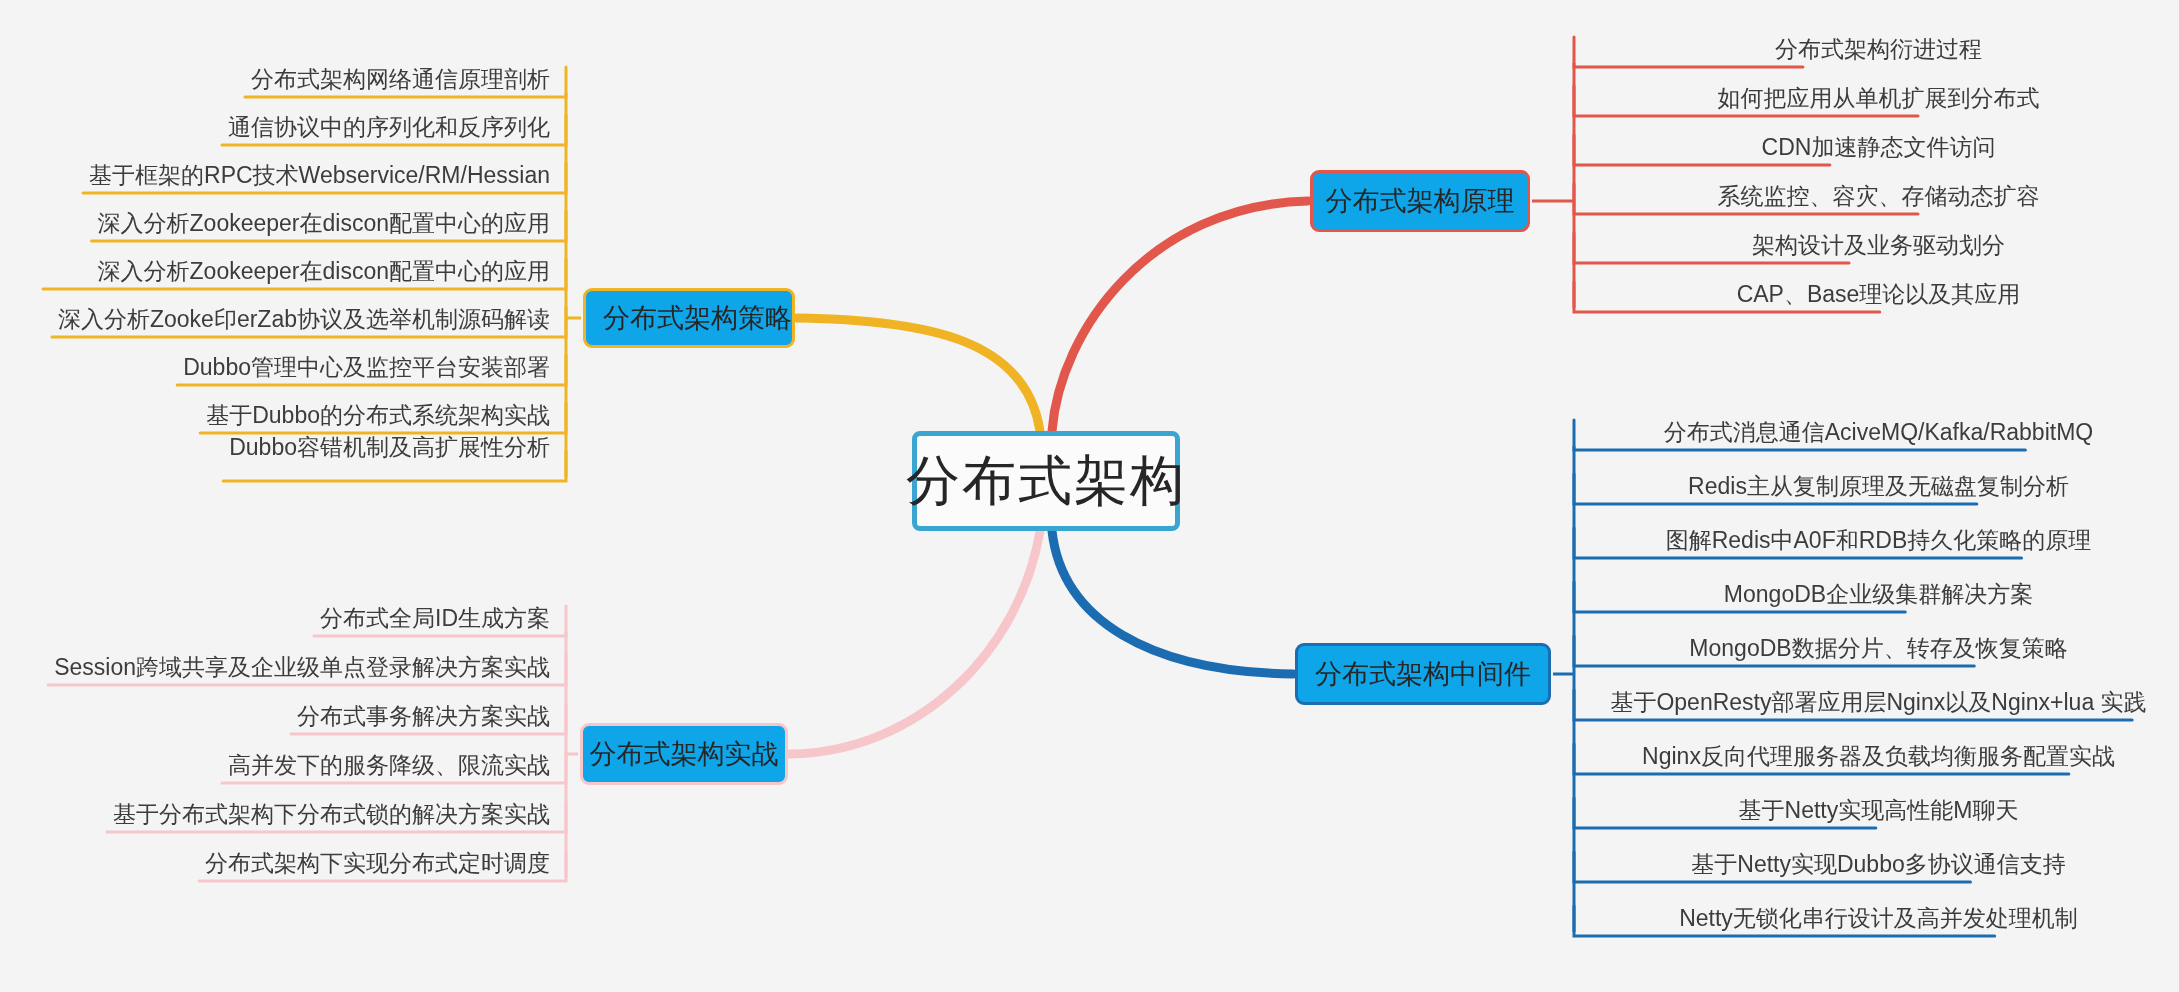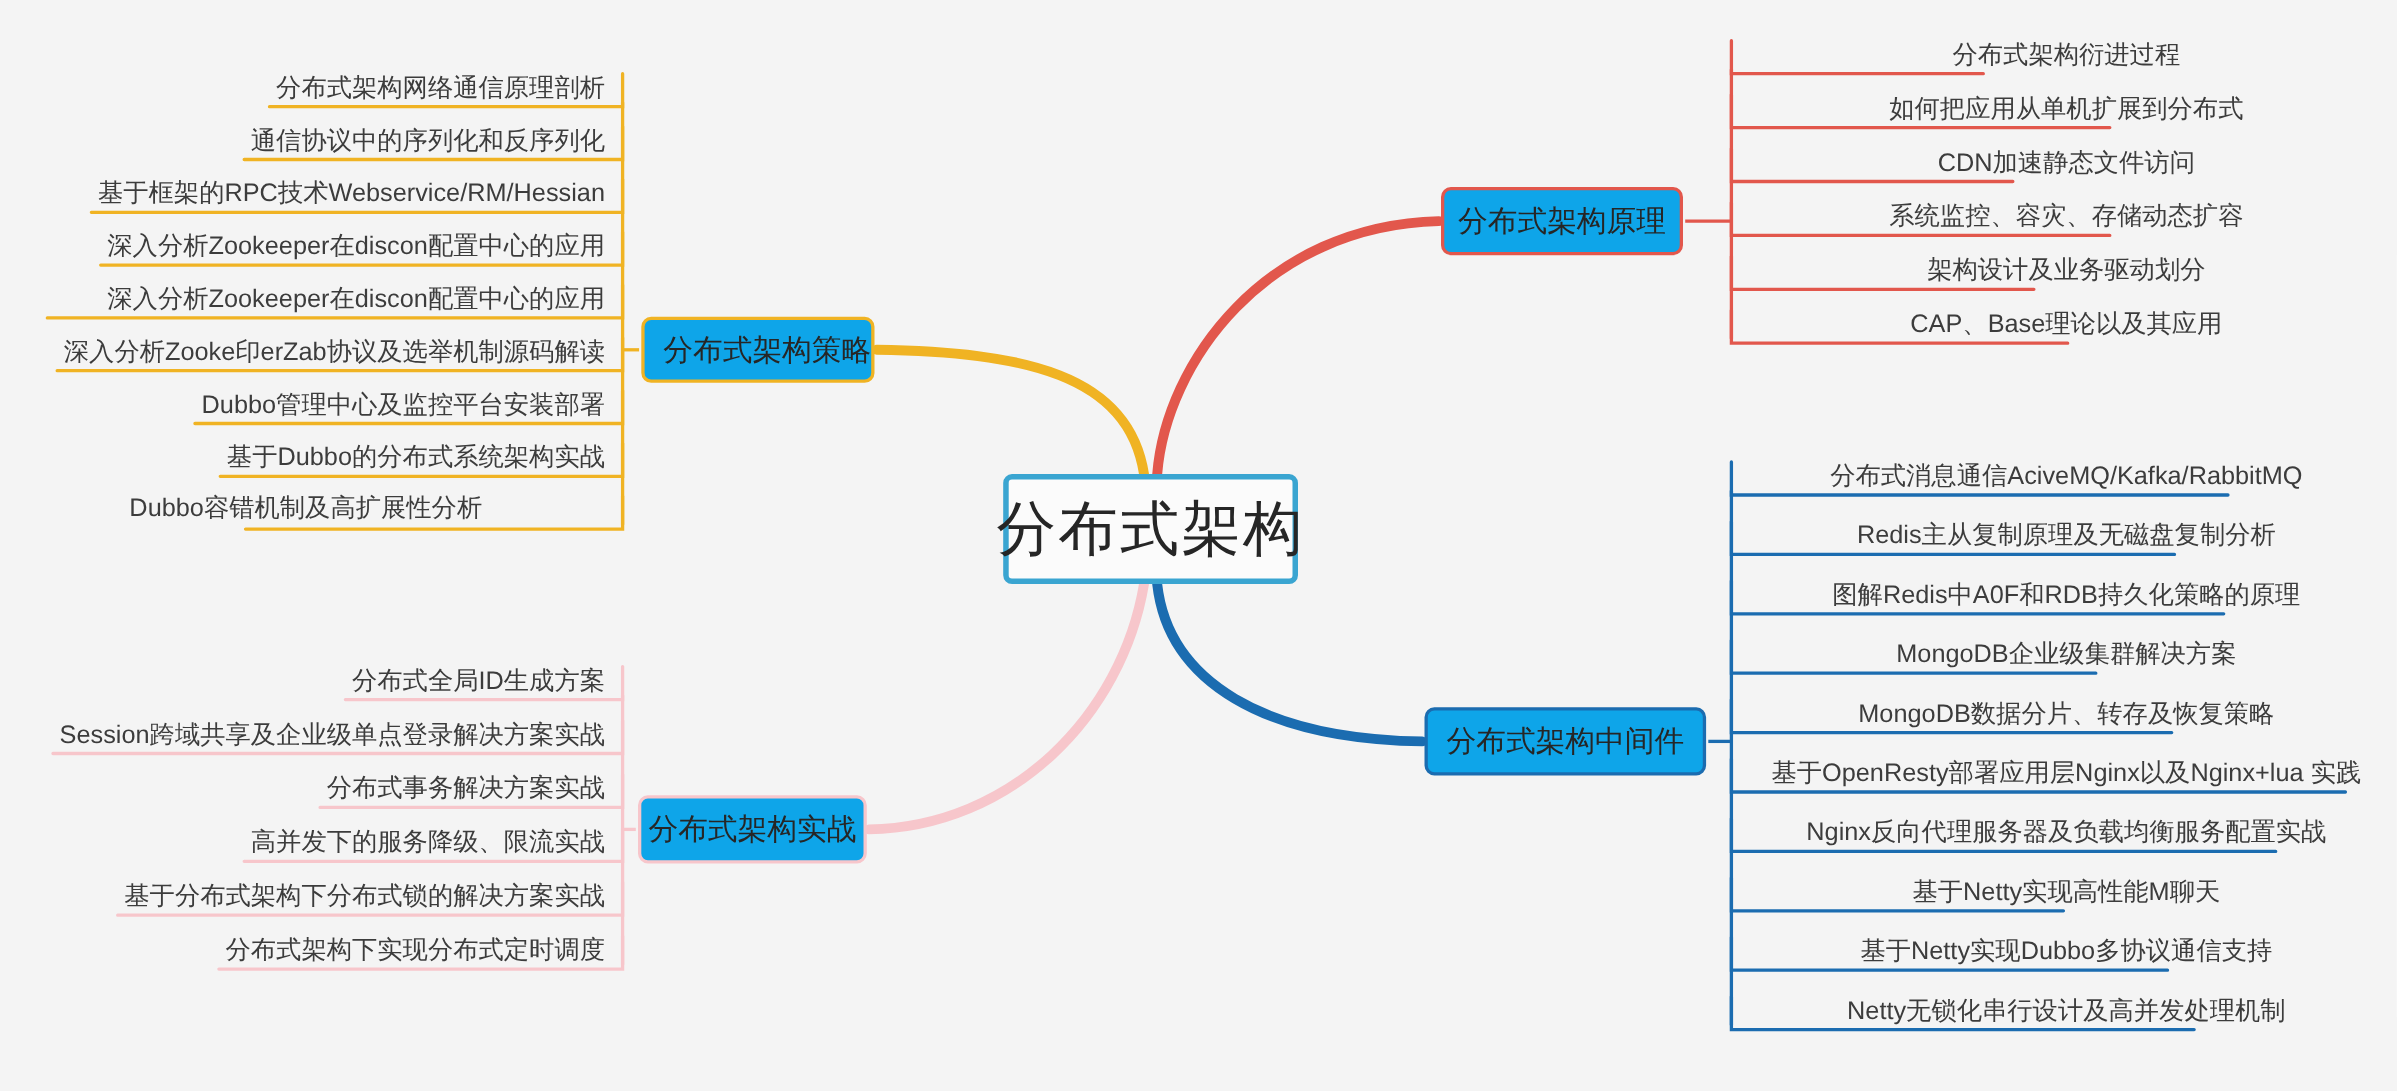--- a/index.html
+++ b/index.html
@@ -154,21 +154,21 @@
       </div>
       <div class="leaf align-right" style="top: 303px; height: 34px; left: 0px; width: 556px;">
         <span class="ltext">深入分析Zooke印erZab协议及选举机制源码解读</span>
       </div>
       <div class="leaf align-right" style="top: 351px; height: 34px; left: 0px; width: 556px;">
         <span class="ltext">Dubbo管理中心及监控平台安装部署</span>
       </div>
       <div class="leaf align-right" style="top: 399px; height: 34px; left: 0px; width: 556px;">
         <span class="ltext">基于Dubbo的分布式系统架构实战</span>
       </div>
-      <div class="leaf align-right" style="top: 445px; height: 34px; left: 0px; width: 556px; justify-content: center;">
+      <div class="leaf align-right" style="top: 431px; height: 34px; left: 0px; width: 556px;">
         <span class="ltext">Dubbo容错机制及高扩展性分析</span>
       </div>
       <div class="branch-node" style="left: 580px; top: 723px; width: 208px; height: 62px; border-color: rgb(247, 198, 203);">
         <span class="label">分布式架构实战</span>
       </div>
       <div class="leaf align-right" style="top: 602px; height: 34px; left: 0px; width: 556px;">
         <span class="ltext">分布式全局ID生成方案</span>
       </div>
       <div class="leaf align-right" style="top: 651px; height: 34px; left: 0px; width: 556px;">
         <span class="ltext">Session跨域共享及企业级单点登录解决方案实战</span>

